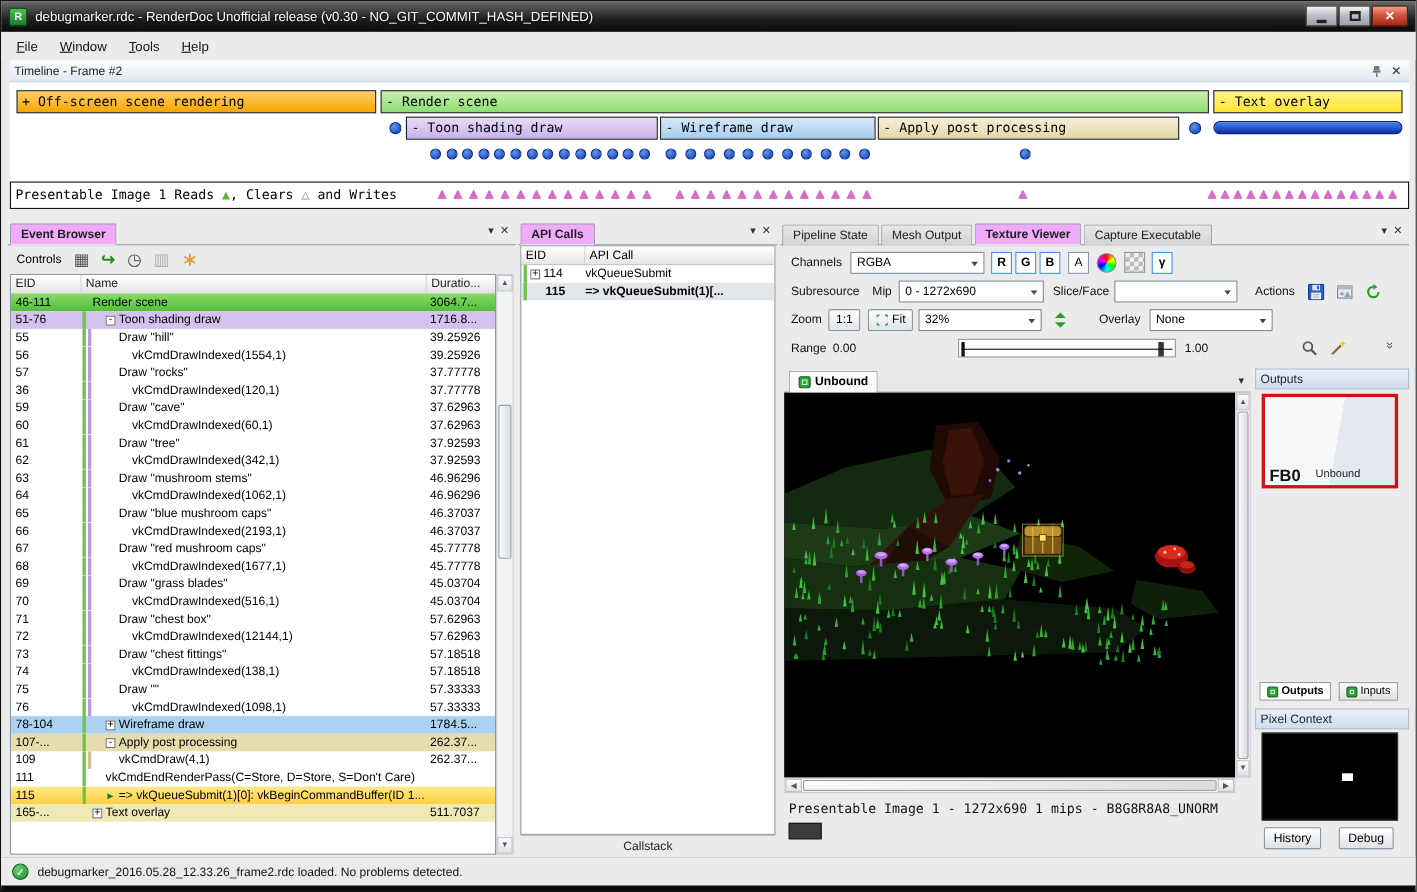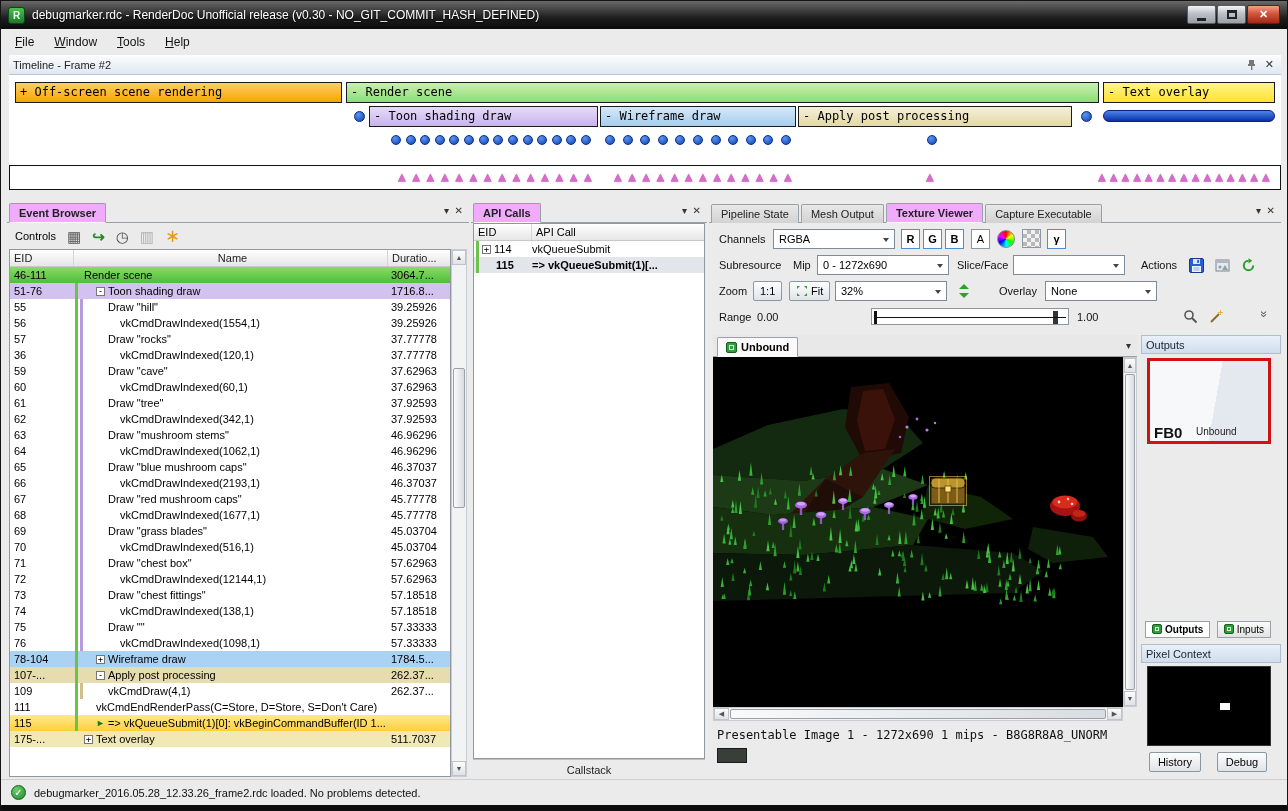--- a/index.html
+++ b/index.html
@@ -241,41 +241,42 @@
         <div class="tl-dot" style="left: 666.4px;"></div>
         <div class="tl-dot" style="left: 684px;"></div>
         <div class="tl-dot" style="left: 701.6px;"></div>
         <div class="tl-dot" style="left: 719.2px;"></div>
         <div class="tl-dot" style="left: 736.8px;"></div>
         <div class="tl-dot" style="left: 754.4px;"></div>
         <div class="tl-dot" style="left: 772px;"></div>
         <div class="tl-dot" style="left: 918px;"></div>
       </div>
     <div class="reads">
+      <span class="reads-text"><span>Presentable Image 1 Reads </span><span class="tri-g">▲</span><span>, Clears </span><span class="tri-c">△</span><span> and Writes</span></span>
     <span class="tl-tri" style="left: 388px;">▲</span><span class="tl-tri" style="left: 402.308px;">▲</span><span class="tl-tri" style="left: 416.615px;">▲</span><span class="tl-tri" style="left: 430.923px;">▲</span><span class="tl-tri" style="left: 445.231px;">▲</span><span class="tl-tri" style="left: 459.538px;">▲</span><span class="tl-tri" style="left: 473.846px;">▲</span><span class="tl-tri" style="left: 488.154px;">▲</span><span class="tl-tri" style="left: 502.462px;">▲</span><span class="tl-tri" style="left: 516.769px;">▲</span><span class="tl-tri" style="left: 531.077px;">▲</span><span class="tl-tri" style="left: 545.385px;">▲</span><span class="tl-tri" style="left: 559.692px;">▲</span><span class="tl-tri" style="left: 574px;">▲</span><span class="tl-tri" style="left: 604px;">▲</span><span class="tl-tri" style="left: 618.167px;">▲</span><span class="tl-tri" style="left: 632.333px;">▲</span><span class="tl-tri" style="left: 646.5px;">▲</span><span class="tl-tri" style="left: 660.667px;">▲</span><span class="tl-tri" style="left: 674.833px;">▲</span><span class="tl-tri" style="left: 689px;">▲</span><span class="tl-tri" style="left: 703.167px;">▲</span><span class="tl-tri" style="left: 717.333px;">▲</span><span class="tl-tri" style="left: 731.5px;">▲</span><span class="tl-tri" style="left: 745.667px;">▲</span><span class="tl-tri" style="left: 759.833px;">▲</span><span class="tl-tri" style="left: 774px;">▲</span><span class="tl-tri" style="left: 916px;">▲</span><span class="tl-tri" style="left: 1088px;">▲</span><span class="tl-tri" style="left: 1099.71px;">▲</span><span class="tl-tri" style="left: 1111.43px;">▲</span><span class="tl-tri" style="left: 1123.14px;">▲</span><span class="tl-tri" style="left: 1134.86px;">▲</span><span class="tl-tri" style="left: 1146.57px;">▲</span><span class="tl-tri" style="left: 1158.29px;">▲</span><span class="tl-tri" style="left: 1170px;">▲</span><span class="tl-tri" style="left: 1181.71px;">▲</span><span class="tl-tri" style="left: 1193.43px;">▲</span><span class="tl-tri" style="left: 1205.14px;">▲</span><span class="tl-tri" style="left: 1216.86px;">▲</span><span class="tl-tri" style="left: 1228.57px;">▲</span><span class="tl-tri" style="left: 1240.29px;">▲</span><span class="tl-tri" style="left: 1252px;">▲</span></div>
   </div>
 
   <div class="eb">
     <div class="tabsrow">
       <div class="rtab act">Event Browser</div>
       <span class="dockico" style="right:20px;">▾</span>
       <span class="dockico" style="right:6px;">✕</span>
     </div>
     <div class="eb-toolbar">
       <span>Controls</span>
       <span class="tico">▦</span>
       <span class="tico green">↪</span>
       <span class="tico">◷</span>
       <span class="tico dim">▥</span>
       <span class="tico star">∗</span>
     </div>
     <div class="ebt">
       <div class="ebh">
         <span style="width:64px;">EID</span>
-        <span style="flex:1;text-align:center;">Name</span>
+        <span style="flex:1;">Name</span>
         <span style="width:62px;border-right:none;">Duratio...</span>
       </div>
       <div>
           <div class="ebr bg-green">
             <span class="eb-eid">46-111</span>
             <span class="eb-nm" style="padding-left: 10px;">Render scene</span>
             <span class="eb-dur">3064.7...</span>
           </div>
           <div class="ebr bg-purple">
             <span class="eb-eid">51-76</span>
@@ -411,21 +412,21 @@
             <span class="eb-eid">111</span>
             <span class="eb-nm" style="padding-left: 22px;"><span class="stripe st-g"></span>vkCmdEndRenderPass(C=Store, D=Store, S=Don't Care)</span>
             <span class="eb-dur"></span>
           </div>
           <div class="ebr bg-sel">
             <span class="eb-eid">115</span>
             <span class="eb-nm" style="padding-left: 22px;"><span class="stripe st-g"></span><span class="cur">►</span>=&gt; vkQueueSubmit(1)[0]: vkBeginCommandBuffer(ID 1...</span>
             <span class="eb-dur"></span>
           </div>
           <div class="ebr bg-khaki">
-            <span class="eb-eid">175-...</span>
+            <span class="eb-eid">165-...</span>
             <span class="eb-nm" style="padding-left: 10px;"><span class="exp">+</span>Text overlay</span>
             <span class="eb-dur">511.7037</span>
           </div>
         </div>
     </div>
     <div class="vscroll abs" style="right:2px;top:48px;bottom:2px;width:16px;">
       <div class="sarrow up">▲</div>
       <div class="sarrow dn">▼</div>
       <div class="sthumb" style="left:1px;right:1px;top:118px;height:140px;"></div>
     </div>

